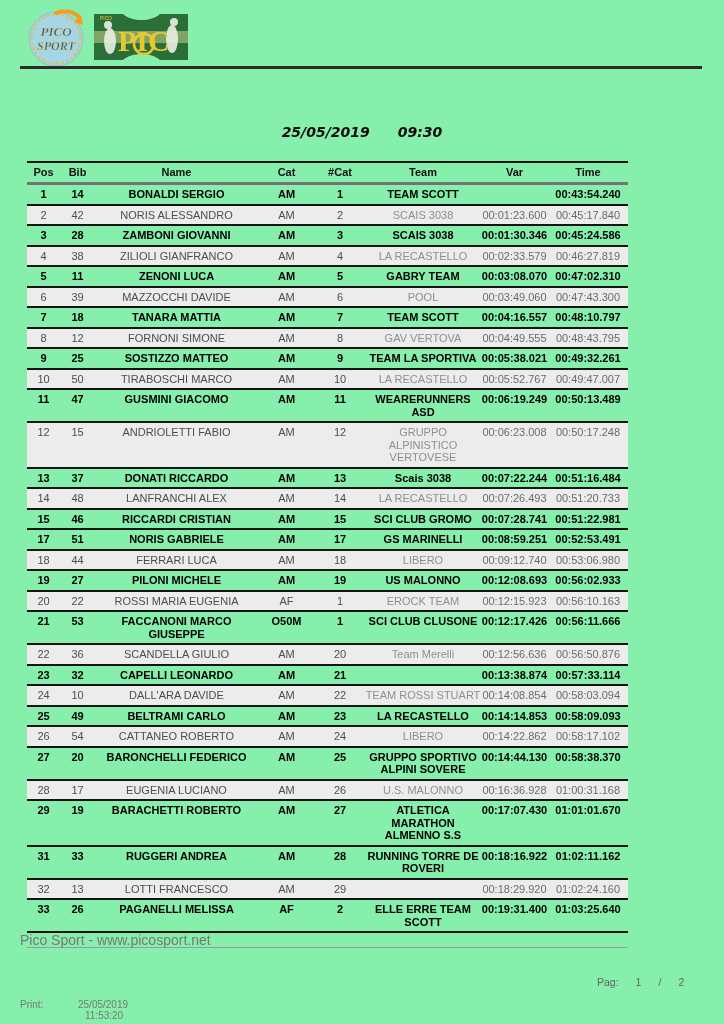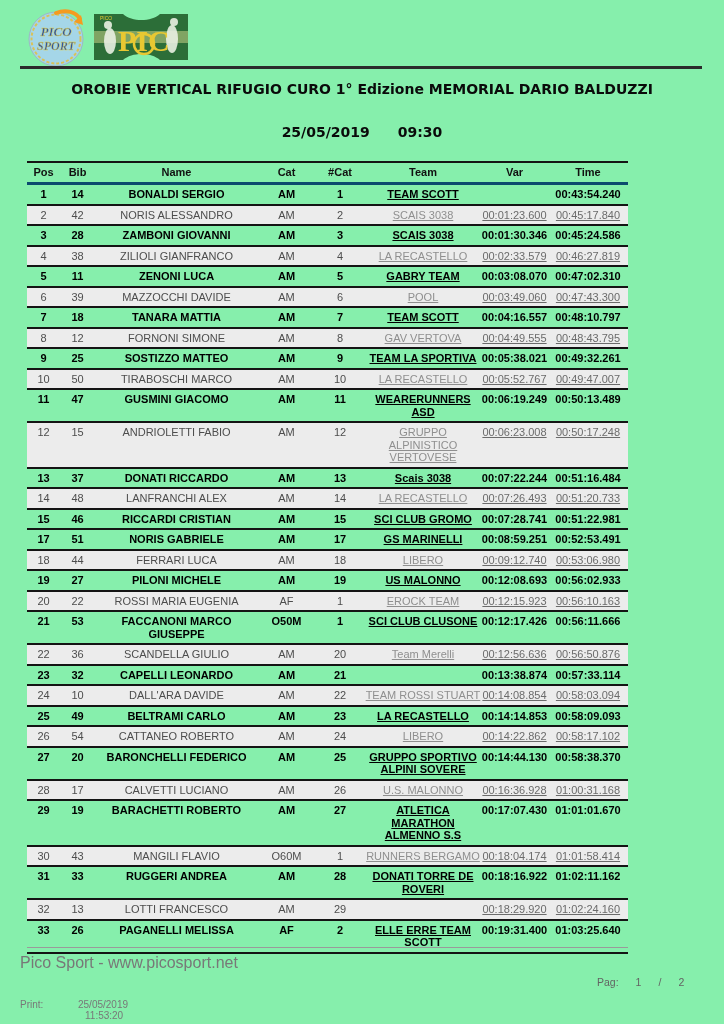--- a/index.html
+++ b/index.html
@@ -12,45 +12,45 @@
 
   
   .top-rule{position:absolute;left:20px;top:66px;width:682px;height:0;
             border-top:3px solid #2b2b2b;}
 
   
   .title{position:absolute;left:62px;top:80px;width:600px;text-align:center;
          font-family:"DejaVu Sans",sans-serif;font-weight:bold;font-size:14px;
          line-height:19px;color:#0a0a0a;}
   .datetime{position:absolute;left:62px;top:124px;width:600px;text-align:center;
-            font-family:"DejaVu Sans",sans-serif;font-weight:bold;font-size:14px;color:#0a0a0a;}
+            font-family:"DejaVu Sans",sans-serif;font-weight:bold;font-size:14px;color:#0a0a0a;font-style:italic;}
   .datetime .evt-time{margin-left:28px;}
 
   
   table.results{position:absolute;left:27px;top:161px;width:601px;
                 border-collapse:collapse;table-layout:fixed;}
-  table.results th{border-top:2px solid #141414;border-bottom:3px solid #0c4a6e;
+  table.results th{border-top:2px solid #141414;border-bottom:3px solid #737373;
                    font-size:11px;font-weight:bold;padding:3px 0;line-height:13px;
                    text-align:center;color:#111;}
   table.results td{border-bottom:2px solid #141414;vertical-align:top;
                    padding:3px 0;line-height:12.5px;font-size:11px;text-align:center;
                    overflow:hidden;}
   td.col-name{text-align:left;padding-right:6px;}
   td.col-cat,td.col-catpos{font-size:10.5px;}
-  td.col-team{text-align:left;font-size:9.5px;line-height:12.5px;padding-left:4px;padding-right:2px;text-decoration:underline;}
+  td.col-team{text-align:left;font-size:9.5px;line-height:12.5px;padding-left:4px;padding-right:2px;}
   td.col-var,td.col-time{text-align:right;font-size:10px;padding-right:2px;}
   tr.em td{font-weight:bold;color:#000;}
   tr.alt{background:#ececec;}
   tr.alt td{color:#4d4d4d;}
   tr.alt td.col-team{color:#8f8f8f;}
-  tr.alt td.col-var,tr.alt td.col-time{color:#6b6b6b;text-decoration:underline;}
+  tr.alt td.col-var,tr.alt td.col-time{color:#6b6b6b;}
 
   
   .footer-rule{position:absolute;left:27px;top:947px;width:601px;border-top:1px solid #9a9a9a;}
-  .brand{position:absolute;left:20px;top:954px;font-size:16px;color:#787878;}
+  .brand{position:absolute;left:20px;top:932px;font-size:14px;color:#787878;}
   .pag{position:absolute;left:597px;top:976px;font-size:10.5px;color:#636363;
        display:inline-flex;gap:17px;}
   .print{position:absolute;left:20px;top:999px;font-size:10px;color:#787878;display:flex;}
   .print-label{width:58px;}
   .print-time{padding-left:7px;}
 </style>
 </head>
 <body>
 
 <div class="page">
@@ -75,21 +75,20 @@
       <ellipse cx="80" cy="28" rx="6" ry="14" fill="#e9efe2" opacity="0.9"></ellipse>
       <circle cx="82" cy="11" r="4" fill="#e9efe2" opacity="0.9"></circle>
       <circle cx="52" cy="33" r="10" fill="none" stroke="#e8c832" stroke-width="2.5"></circle>
       <text x="26" y="40" font-family="Liberation Serif, serif" font-weight="bold" font-size="30" fill="#e8c832">PIC</text>
       <text x="8" y="9" font-family="Liberation Sans, sans-serif" font-size="5" fill="#e8c832">PICO</text>
     </svg>
   </div>
 
   <div class="top-rule"></div>
 
-  <div class="title">OROBIE VERTICAL RIFUGIO CURO 1° Edizione MEMORIAL DARIO BALDUZZI</div>
   <div class="datetime">
     <span class="evt-date">25/05/2019</span><span class="evt-time">09:30</span>
   </div>
 
   <table class="results">
     <colgroup>
       <col style="width:33px">
         <col style="width:35px">
         <col style="width:163px">
       <col style="width:57px">
@@ -367,54 +366,44 @@
           <td class="col-name">BARONCHELLI FEDERICO</td>
           <td class="col-cat">AM</td>
           <td class="col-catpos">25</td>
           <td class="col-team">GRUPPO SPORTIVO ALPINI SOVERE</td>
           <td class="col-var">00:14:44.130</td>
           <td class="col-time">00:58:38.370</td>
         </tr>
         <tr class="alt">
           <td class="col-pos">28</td>
           <td class="col-bib">17</td>
-          <td class="col-name">CALVETTI LUCIANO</td>
+          <td class="col-name">EUGENIA LUCIANO</td>
           <td class="col-cat">AM</td>
           <td class="col-catpos">26</td>
           <td class="col-team">U.S. MALONNO</td>
           <td class="col-var">00:16:36.928</td>
           <td class="col-time">01:00:31.168</td>
         </tr>
         <tr class="em">
           <td class="col-pos">29</td>
           <td class="col-bib">19</td>
           <td class="col-name">BARACHETTI ROBERTO</td>
           <td class="col-cat">AM</td>
           <td class="col-catpos">27</td>
           <td class="col-team">ATLETICA MARATHON ALMENNO S.S</td>
           <td class="col-var">00:17:07.430</td>
           <td class="col-time">01:01:01.670</td>
         </tr>
-        <tr class="alt">
-          <td class="col-pos">30</td>
-          <td class="col-bib">43</td>
-          <td class="col-name">MANGILI FLAVIO</td>
-          <td class="col-cat">O60M</td>
-          <td class="col-catpos">1</td>
-          <td class="col-team">RUNNERS BERGAMO</td>
-          <td class="col-var">00:18:04.174</td>
-          <td class="col-time">01:01:58.414</td>
-        </tr>
         <tr class="em">
           <td class="col-pos">31</td>
           <td class="col-bib">33</td>
           <td class="col-name">RUGGERI ANDREA</td>
           <td class="col-cat">AM</td>
           <td class="col-catpos">28</td>
-          <td class="col-team">DONATI TORRE DE ROVERI</td>
+          <td class="col-team">RUNNING TORRE DE ROVERI</td>
           <td class="col-var">00:18:16.922</td>
           <td class="col-time">01:02:11.162</td>
         </tr>
         <tr class="alt">
           <td class="col-pos">32</td>
           <td class="col-bib">13</td>
           <td class="col-name">LOTTI FRANCESCO</td>
           <td class="col-cat">AM</td>
           <td class="col-catpos">29</td>
           <td class="col-team"></td>

